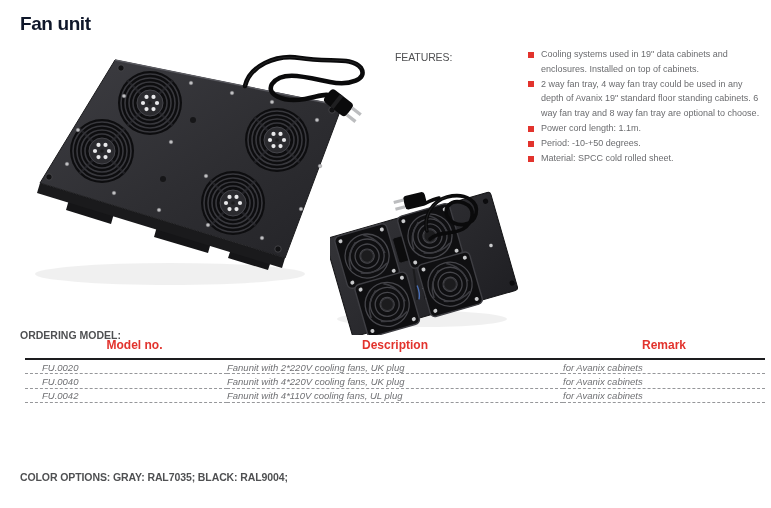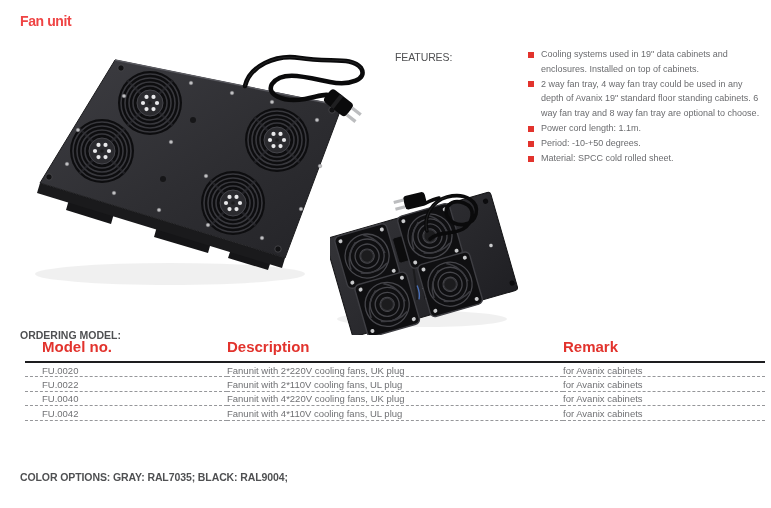--- a/index.html
+++ b/index.html
@@ -7,22 +7,22 @@
   body {
     position:relative;
     background:#ffffff;
     font-family:"Liberation Sans", sans-serif;
     overflow:hidden;
     color:#4f5052;
   }
 
   .page-title {
     position:absolute; left:20px; top:13px;
-    font-size:14px; font-weight:600; letter-spacing:-0.4px;
-    color:#ef4444;
+    font-size:19px; font-weight:600; letter-spacing:-0.4px;
+    color:#0f172a;
   }
 
   .features-heading {
     position:absolute; left:395px; top:51px;
     font-size:10.5px; font-weight:normal; color:#4f5052; letter-spacing:-0.1px;
   }
 
   .features-list {
     position:absolute; left:528px; top:47px; width:235px;
     list-style:none;
@@ -38,28 +38,28 @@
   }
 
   .ordering-heading {
     position:absolute; left:20px; top:329px;
     font-size:10.5px; font-weight:bold; color:#4f5052;
   }
 
   .table-wrap { position:absolute; left:25px; top:335px; width:740px; }
   table.ordering { width:740px; border-collapse:collapse; table-layout:fixed; }
   table.ordering th {
-    color:#e2332d; font-size:15px; font-weight:bold; text-align:left;
+    color:#e2332d; font-size:12px; font-weight:bold; text-align:center;
     padding:3px 0 6px 0; border-bottom:2.5px solid #1d1d1f;
   }
   table.ordering th:first-child, table.ordering td:first-child { padding-left:17px; }
   table.ordering td {
     font-size:9.5px; color:#707174; height:14.5px; padding-top:1px;
     border-bottom:1px dashed #96979a;
-    white-space:nowrap; overflow:hidden;
+    white-space:nowrap; overflow:hidden;font-style:italic;
   }
 
   .color-options {
     position:absolute; left:20px; top:471px;
     font-size:10.5px; font-weight:bold; color:#4f5052; letter-spacing:-0.1px;
   }
 
   .img-main { position:absolute; left:20px; top:46px; }
   .img-secondary { position:absolute; left:330px; top:167px; }
 </style>
@@ -247,25 +247,20 @@
         <th>Remark</th>
       </tr>
     </thead>
     <tbody>
       <tr>
         <td>FU.0020</td>
         <td>Fanunit with 2*220V cooling fans, UK plug</td>
         <td>for Avanix cabinets</td>
       </tr>
       <tr>
-        <td>FU.0022</td>
-        <td>Fanunit with 2*110V cooling fans, UL plug</td>
-        <td>for Avanix cabinets</td>
-      </tr>
-      <tr>
         <td>FU.0040</td>
         <td>Fanunit with 4*220V cooling fans, UK plug</td>
         <td>for Avanix cabinets</td>
       </tr>
       <tr>
         <td>FU.0042</td>
         <td>Fanunit with 4*110V cooling fans, UL plug</td>
         <td>for Avanix cabinets</td>
       </tr>
     </tbody>

